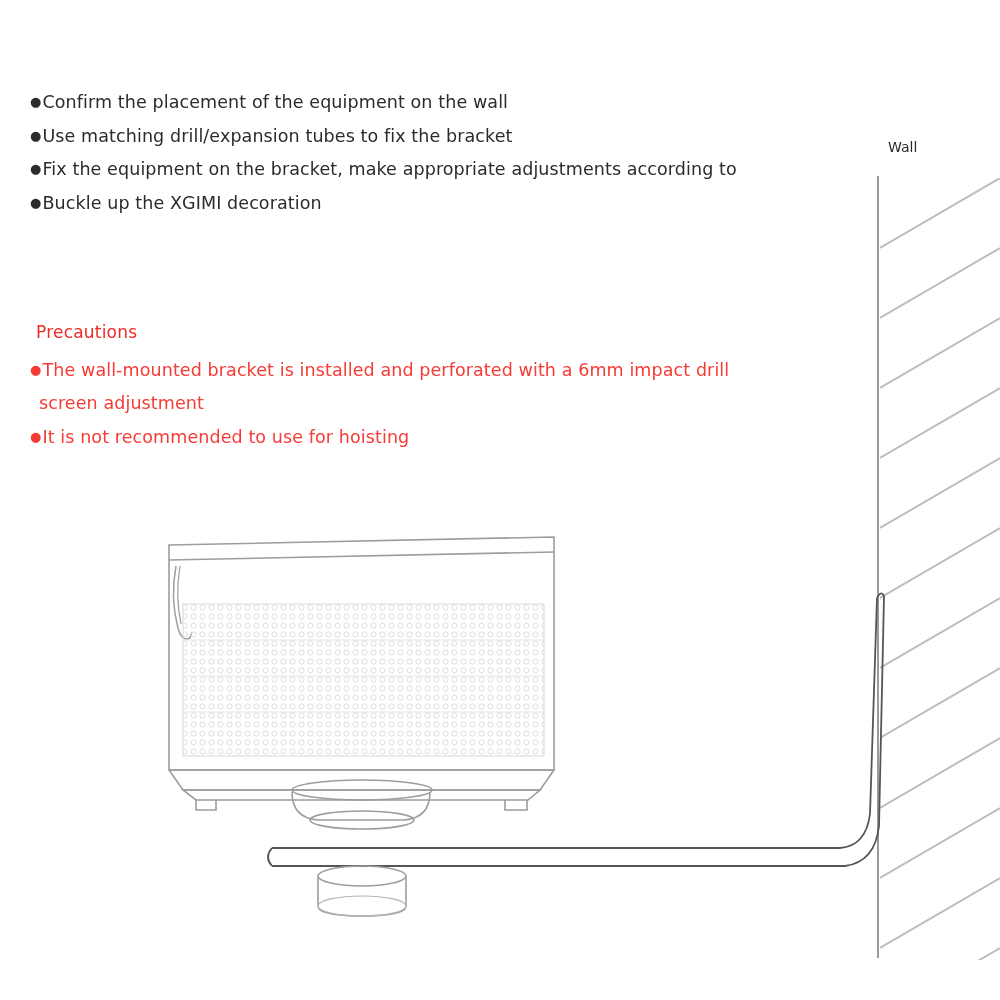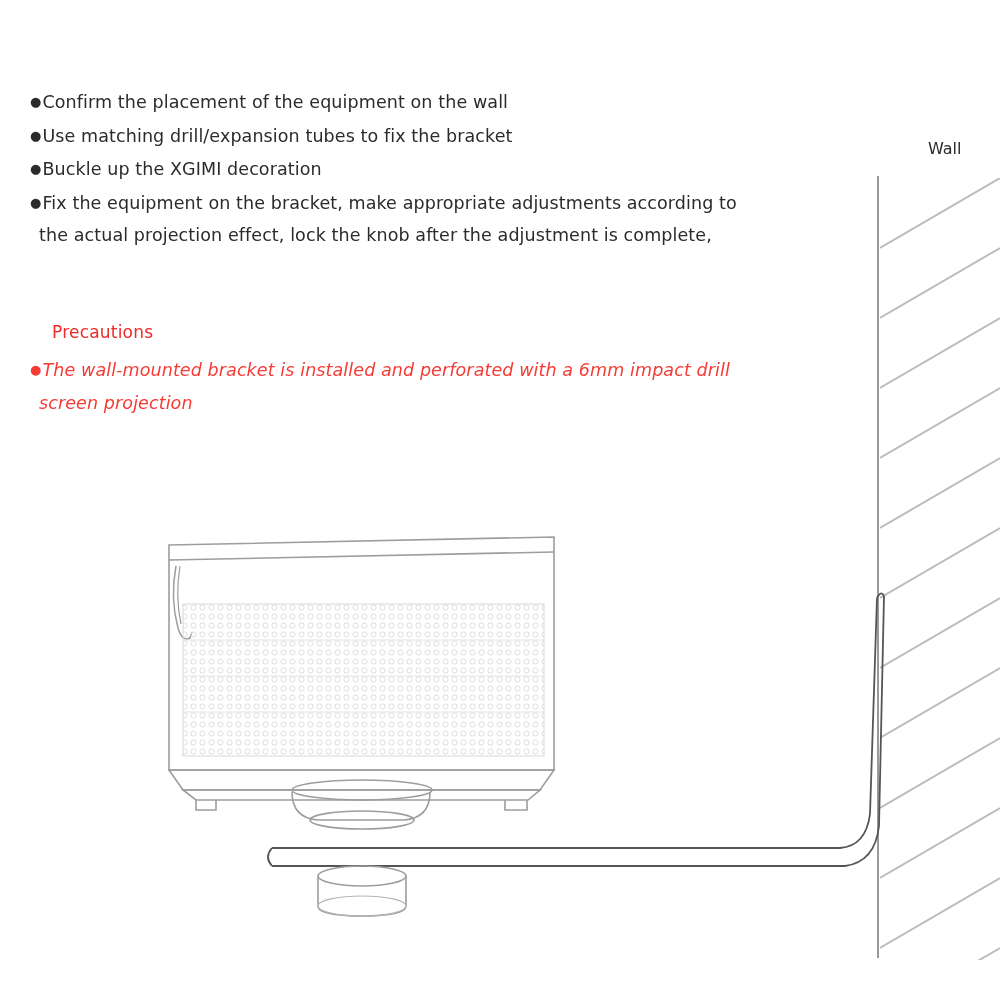--- a/index.html
+++ b/index.html
@@ -41,75 +41,73 @@
     font-size: 13px;
     vertical-align: 1.5px;
     padding-right: 1px;
   }
   .cont {
     padding-left: 9px;
   }
 
   .precautions-title {
     position: absolute;
-    left: 52px;
+    left: 36px;
     top: 322px;
     font-size: 17px;
     color: #ee2b26;
     letter-spacing: 0.2px;
   }
   .precautions {
     position: absolute;
     left: 30px;
     top: 353px;
     width: 845px;
-    font-style: italic;
   }
   .precautions .bullet-line {
     color: #f63a34;
     line-height: 33px;
     font-size: 17.5px;
   }
 
   .wall-label {
     position: absolute;
     left: 888px;
     top: 139px;
-    font-size: 16px;
+    font-size: 14px;
     color: #2b2b2b;
-    margin-left: 40px;
   }
 
   
   svg.art {
     position: absolute;
     left: 0;
     top: 0;
     width: 1000px;
     height: 1000px;
   }
 </style>
 </head>
 <body>
 
 <div id="page">
 
   <div class="instructions">
     <div class="bullet-line"><span class="dot">●</span><span>Confirm the placement of the equipment on the wall</span></div>
     <div class="bullet-line"><span class="dot">●</span><span>Use matching drill/expansion tubes to fix the bracket</span></div>
+    <div class="bullet-line"><span class="dot">●</span><span>Fix the equipment on the bracket, make appropriate adjustments according to</span></div>
     <div class="bullet-line"><span class="dot">●</span><span>Buckle up the XGIMI decoration</span></div>
-    <div class="bullet-line"><span class="dot">●</span><span>Fix the equipment on the bracket, make appropriate adjustments according to</span></div>
-    <div class="bullet-line cont"><span>the actual projection effect, lock the knob after the adjustment is complete,</span></div>
   </div>
 
   <div class="precautions-title">Precautions</div>
 
   <div class="precautions">
     <div class="bullet-line"><span class="dot">●</span><span>The wall-mounted bracket is installed and perforated with a 6mm impact drill</span></div>
-    <div class="bullet-line cont"><span>screen projection</span></div>
+    <div class="bullet-line cont"><span>screen adjustment</span></div>
+    <div class="bullet-line"><span class="dot">●</span><span>It is not recommended to use for hoisting</span></div>
   </div>
 
   <div class="wall-label">Wall</div>
 
   <svg class="art" viewBox="0 0 1000 1000">
     <defs>
       <pattern id="grille-dots" x="0" y="0" width="9" height="9" patternUnits="userSpaceOnUse">
         <circle cx="4.5" cy="4.5" r="2.6" fill="none" stroke="#dcdcdc" stroke-width="1"></circle>
       </pattern>
       <clipPath id="wall-clip">

